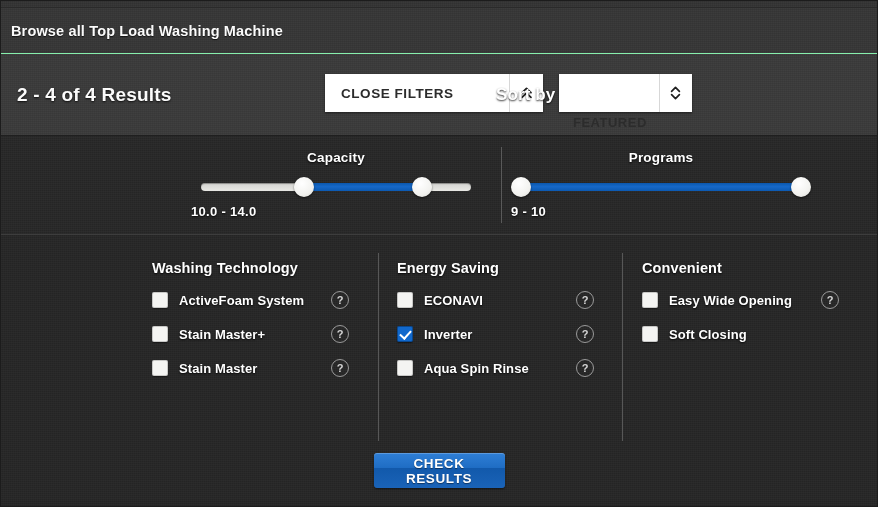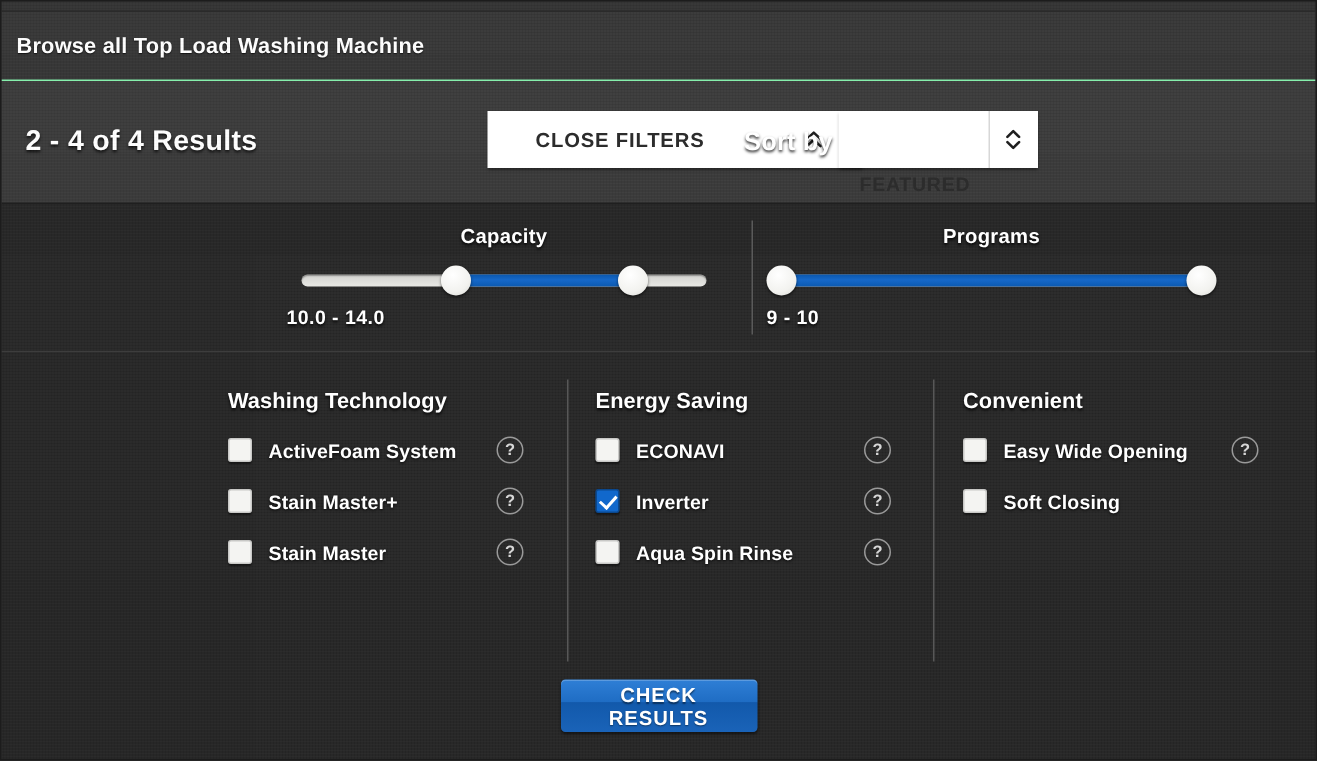--- a/index.html
+++ b/index.html
@@ -87,21 +87,21 @@
   .close-filters-btn {
     position: absolute;
     left: 324px;
     top: 20px;
     height: 38px;
     display: flex;
     align-items: stretch;
     background: #ffffff;
     border: none;
     cursor: pointer;
-    padding: 16px;
+    padding: 0;
     box-shadow: 0 1px 2px rgba(0,0,0,.5);
     gap: 40px;
   }
   .close-filters-btn .cf-label {
     display: flex;
     align-items: center;
     padding: 0 15px 0 16px;
     font-size: 13.5px;
     font-weight: bold;
     color: #2c2c2c;

